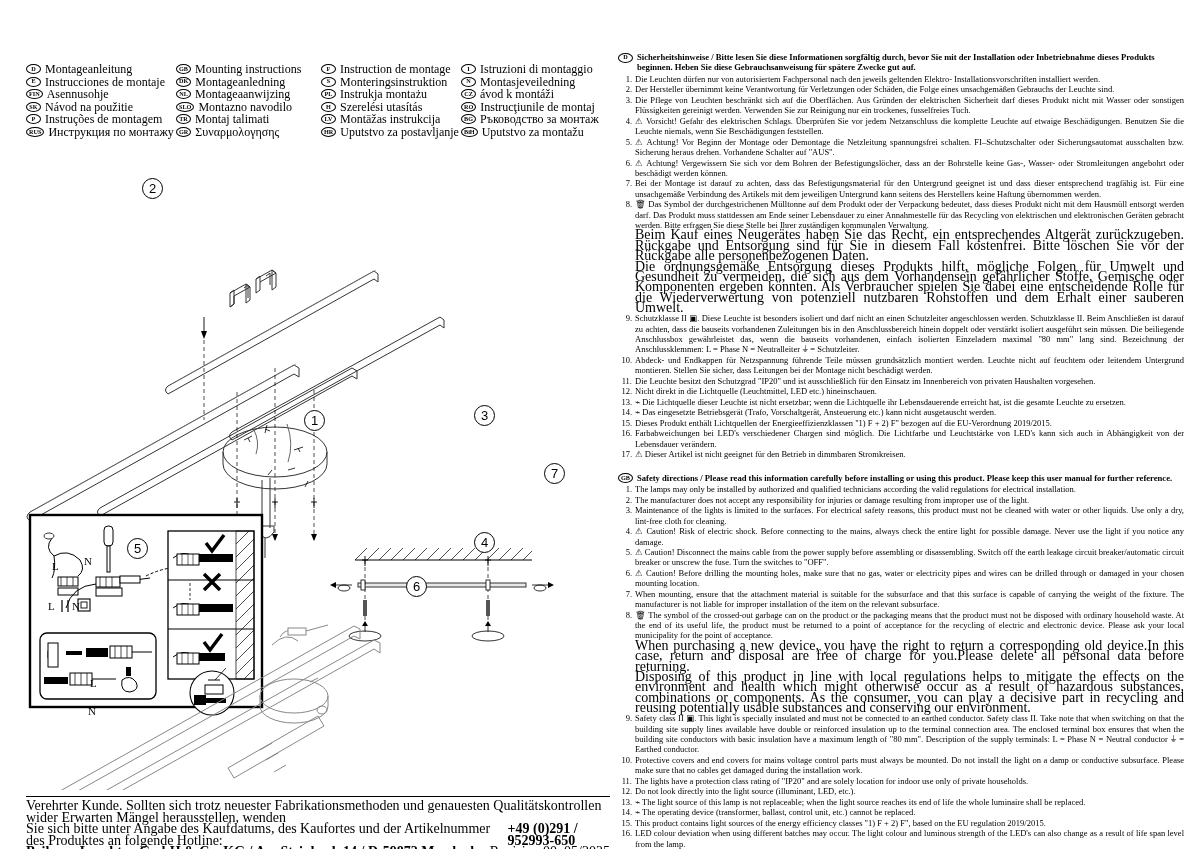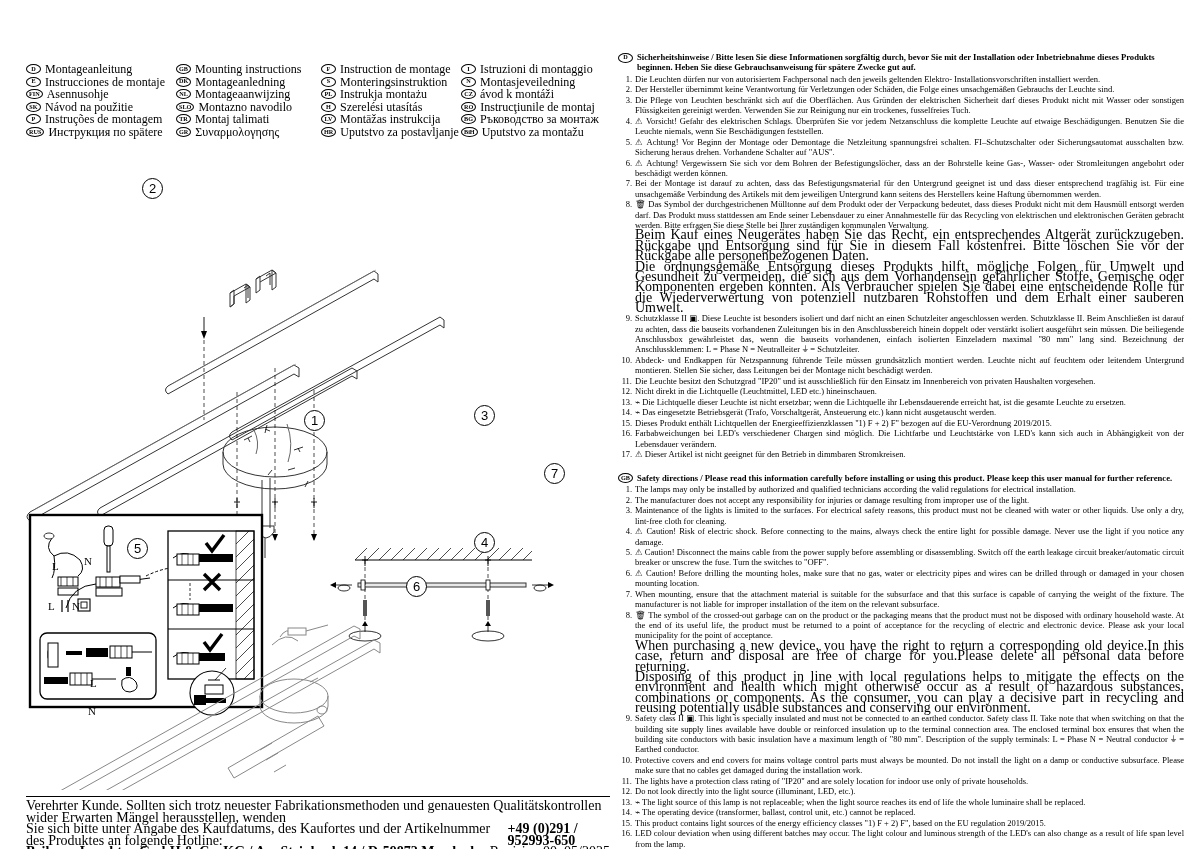--- a/index.html
+++ b/index.html
@@ -101,21 +101,21 @@
           <div class="lang-item">
             <span class="cc">SK</span>
             <span class="lang-label">Návod na použitie</span>
           </div>
           <div class="lang-item">
             <span class="cc">P</span>
             <span class="lang-label">Instruções de montagem</span>
           </div>
           <div class="lang-item">
             <span class="cc">RUS</span>
-            <span class="lang-label">Инструкция по spätere</span>
+            <span class="lang-label">Инструкция по монтажу</span>
           </div>
         </div>
         <div class="lang-col">
           <div class="lang-item">
             <span class="cc">GB</span>
             <span class="lang-label">Mounting instructions</span>
           </div>
           <div class="lang-item">
             <span class="cc">DK</span>
             <span class="lang-label">Montageanledning</span>

